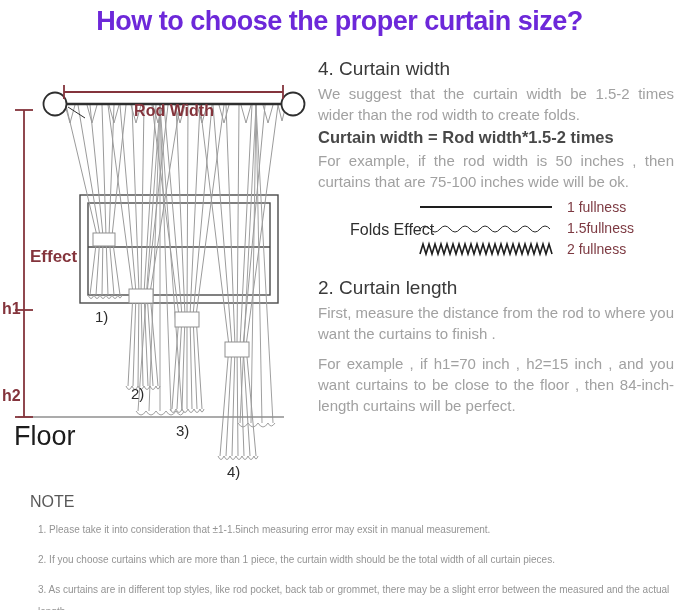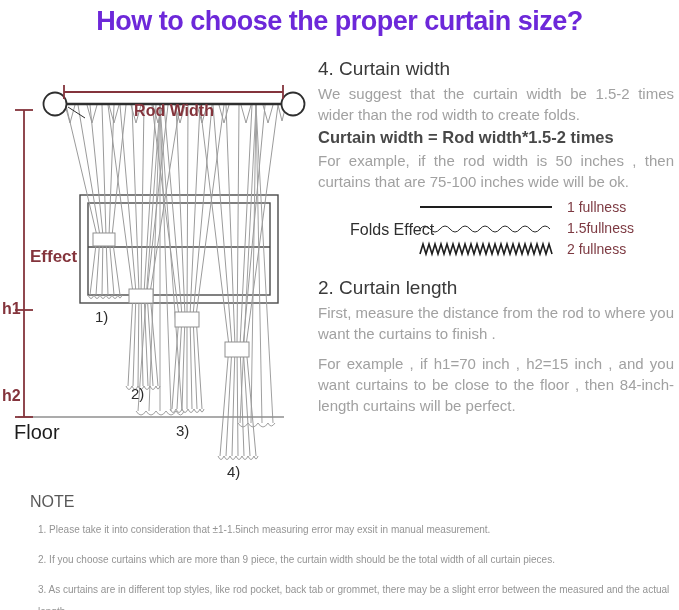--- a/index.html
+++ b/index.html
@@ -9,21 +9,21 @@
          font-size:27px;font-weight:700;color:#6d28d9;letter-spacing:-0.5px;}
   
   .diagram{position:absolute;left:0;top:55px;width:318px;height:435px;}
   .diagram svg{position:absolute;left:0;top:0;}
   .dlabel{position:absolute;white-space:nowrap;}
   .red{color:#84343c;margin-top:34px;}
   .rodwidth{left:120px;top:13px;width:108px;text-align:center;font-size:16px;font-weight:600;}
   .lengthlab{left:30px;top:158px;font-size:17px;font-weight:600;}
   .h1lab{left:2px;top:211px;font-size:16px;font-weight:600;}
   .h2lab{left:2px;top:298px;font-size:16px;font-weight:600;}
-  .floorlab{left:14px;top:366px;font-size:20px;color:#1c1c1c;}
+  .floorlab{left:14px;top:366px;font-size:27px;color:#1c1c1c;}
   .opt{font-size:15px;color:#2c2c2c;}
   .opt1{left:95px;top:253px;} .opt2{left:131px;top:330px;}
   .opt3{left:176px;top:367px;} .opt4{left:227px;top:408px;}
   
   .rightcol{position:absolute;left:318px;top:58px;width:356px;}
   .sechead{font-size:19px;font-weight:500;color:#3a3a3a;margin:0 0 3px 0;}
   .sechead2{margin-top:12px;}
   .gray{font-size:15px;line-height:21px;color:#a1a1a1;text-align:justify;margin:2px 0;}
   .formula{font-size:16.5px;line-height:21px;font-weight:600;color:#484848;margin:2px 0;}
   .inbold{color:#4f4f4f;font-weight:700;}
@@ -173,15 +173,15 @@
   </div>
 
   <h2 class="sechead sechead2">2. Curtain length</h2>
   <p class="gray">First, measure the distance from the rod to where you want the curtains to finish .</p>
   <p class="gray example">For example , if h1=70 inch , h2=15 inch , and you want curtains to be close to the floor , then 84-inch-length curtains will be perfect.</p>
 </div>
 
 <div class="note">
   <div class="notehead">NOTE</div>
   <p class="noteitem">1. Please take it into consideration that ±1-1.5inch measuring error may exsit in manual measurement.</p>
-  <p class="noteitem">2. If you choose curtains which are more than 9 piece, the curtain width should be the total width of all curtain pieces.</p>
+  <p class="noteitem">2. If you choose curtains which are more than 1 piece, the curtain width should be the total width of all curtain pieces.</p>
   <p class="noteitem">3. As curtains are in different top styles, like rod pocket, back tab or grommet, there may be a slight error between the measured and the actual length.</p>
 </div>
 
 </body></html>

